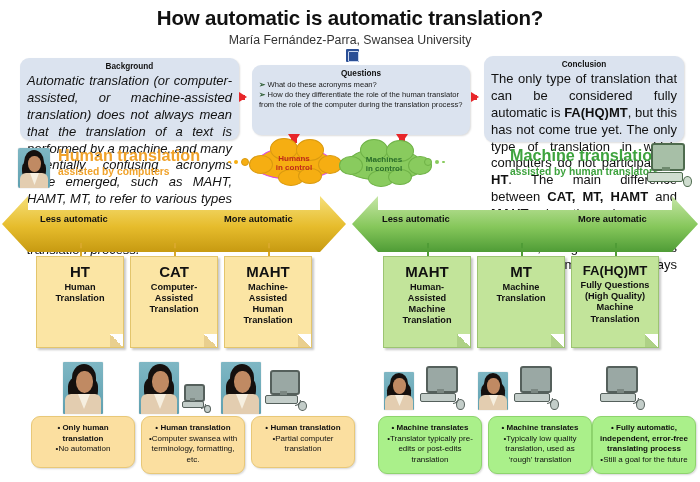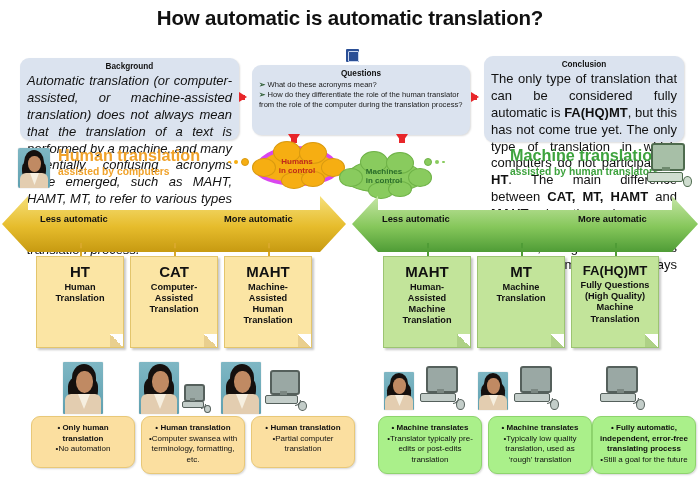--- a/index.html
+++ b/index.html
@@ -80,23 +80,23 @@
   #downarrow-2{left:396px;top:134px;}
   #downarrow-2:before{content:"";position:absolute;left:-3px;top:-7px;width:6px;height:7px;background:#e8262a;}
 
   
   .cloud{
     position:absolute;width:76px;height:32px;border-radius:50% 50% 48% 52%/60% 58% 42% 40%;
     display:flex;align-items:center;justify-content:center;flex-direction:column;
     font-size:8px;font-weight:bold;line-height:1.15;text-align:center;
   }
   .cloud .lobe{position:absolute;border-radius:50%;}
-  #cloud-humans{left:255px;top:146px;background:#f6ae12;color:#c22b1a;border:4px solid #d946ef;}
+  #cloud-humans{left:255px;top:146px;background:#f6ae12;color:#c22b1a;border:1px solid #d946ef;}
   #cloud-humans .lobe{background:#f6ae12;border:1px solid #d99a10;}
-  #cloud-machines{left:345px;top:147px;background:#89cb5e;color:#2c6f2c;border:1px solid #6fb247;margin-top:12px;}
+  #cloud-machines{left:345px;top:147px;background:#89cb5e;color:#2c6f2c;border:1px solid #6fb247;}
   #cloud-machines .lobe{background:#89cb5e;border:1px solid #6fb247;}
   .cloud .lb1{width:22px;height:17px;left:-7px;top:8px;}
   .cloud .lb2{width:26px;height:20px;left:14px;top:-9px;}
   .cloud .lb3{width:26px;height:20px;left:40px;top:-8px;}
   .cloud .lb4{width:22px;height:17px;left:62px;top:8px;}
   .cloud .lb5{width:24px;height:15px;left:22px;top:22px;}
   .cloud .lb6{width:22px;height:14px;left:42px;top:21px;}
   .cloud .ctxt{position:relative;z-index:3;}
 
   .dots{position:absolute;display:flex;gap:3px;align-items:center;}
@@ -216,20 +216,21 @@
   .capbox.y{background:#fbdfa0;border:1px solid #e8c878;}
   .capbox.g{background:#aaf08a;border:1px solid #8ed46d;}
   .capbox b{font-weight:bold;}
 </style>
 </head>
 <body>
 
 <div id="poster">
 
   <div class="title">How automatic is automatic translation?</div>
+  <div class="author">María Fernández-Parra, Swansea University</div>
   <div class="email-row">
     <span class="uni-logo"></span>
   </div>
 
   <div class="infobox" id="box-background">
     <div class="bh">Background</div>
     <div class="bt">Automatic translation (or computer-assisted, or machine-assisted translation) does not always mean that the translation of a text is performed by a machine,  and many potentially confusing acronyms have emerged, such as MAHT, HAMT, MT, to refer to various types of cooperation between humans and machines during the translation process.</div>
   </div>
 
   <div class="redarrow" id="redarrow-1"></div>

